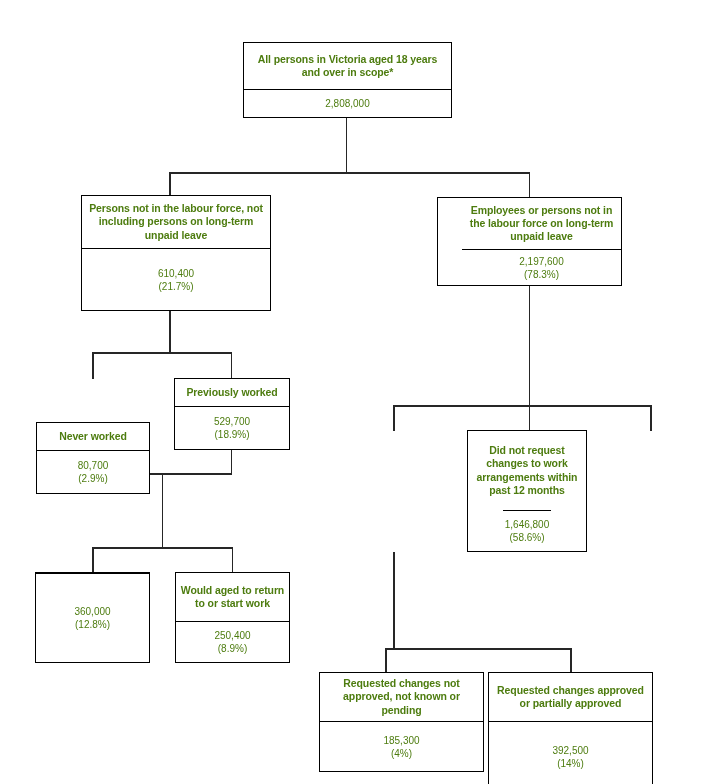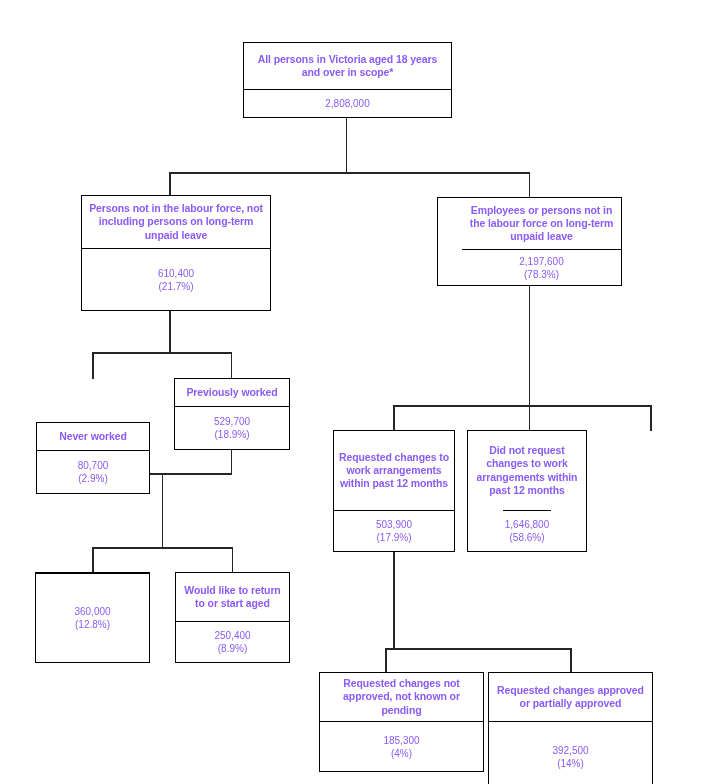--- a/index.html
+++ b/index.html
@@ -2,21 +2,21 @@
 <html><head>
 <meta charset="utf-8">
 <style>
   html, body { margin: 0; padding: 0; background: #ffffff; }
   #canvas {
     position: relative;
     width: 720px;
     height: 784px;
     background: #ffffff;
     font-family: "Liberation Sans", "DejaVu Sans", sans-serif;
-    color: #8b5cf6;
+    color: #4d7c0f;
     overflow: hidden;
   }
   .node {
     position: absolute;
     box-sizing: border-box;
     border: 1.5px solid #000000;
     background: #ffffff;
     display: flex;
     flex-direction: column;
   }
@@ -139,46 +139,39 @@
   </div>
 
   <div class="node n-prev">
     <div class="lbl">Previously worked</div>
     <div class="val">
       <div>529,700</div>
       <div>(18.9%)</div>
     </div>
   </div>
 
-  <div class="node n-req">
-    <div class="lbl">Requested changes to work arrangements within past 12 months</div>
-    <div class="val">
-      <div>503,900</div>
-      <div>(17.9%)</div>
-    </div>
-  </div>
 
   <div class="node n-noreq">
     <div class="lbl">Did not request changes to work arrangements within past 12 months</div>
     <div class="val">
       <div>1,646,800</div>
       <div>(58.6%)</div>
     </div>
   </div>
 
 
   <div class="node n-wouldnot">
     <div class="val">
       <div>360,000</div>
       <div>(12.8%)</div>
     </div>
   </div>
 
   <div class="node n-would">
-    <div class="lbl">Would like to return to or start aged</div>
+    <div class="lbl">Would aged to return to or start work</div>
     <div class="val">
       <div>250,400</div>
       <div>(8.9%)</div>
     </div>
   </div>
 
   <div class="node n-notappr">
     <div class="lbl">Requested changes not approved, not known or pending</div>
     <div class="val">
       <div>185,300</div>

